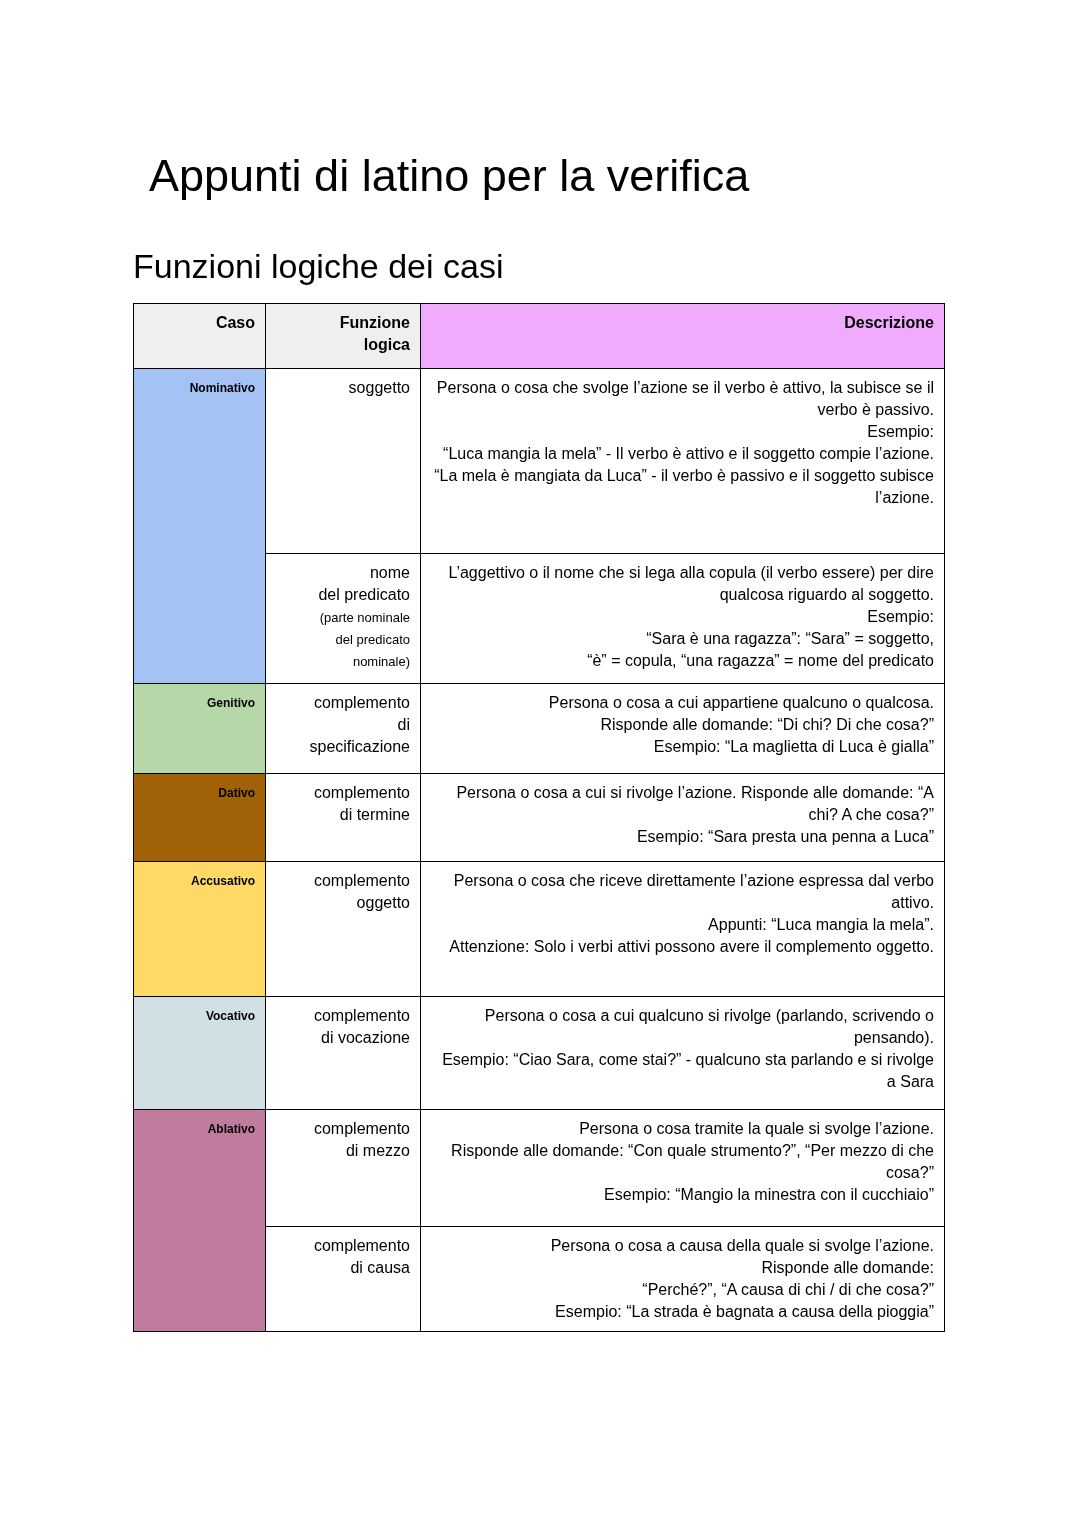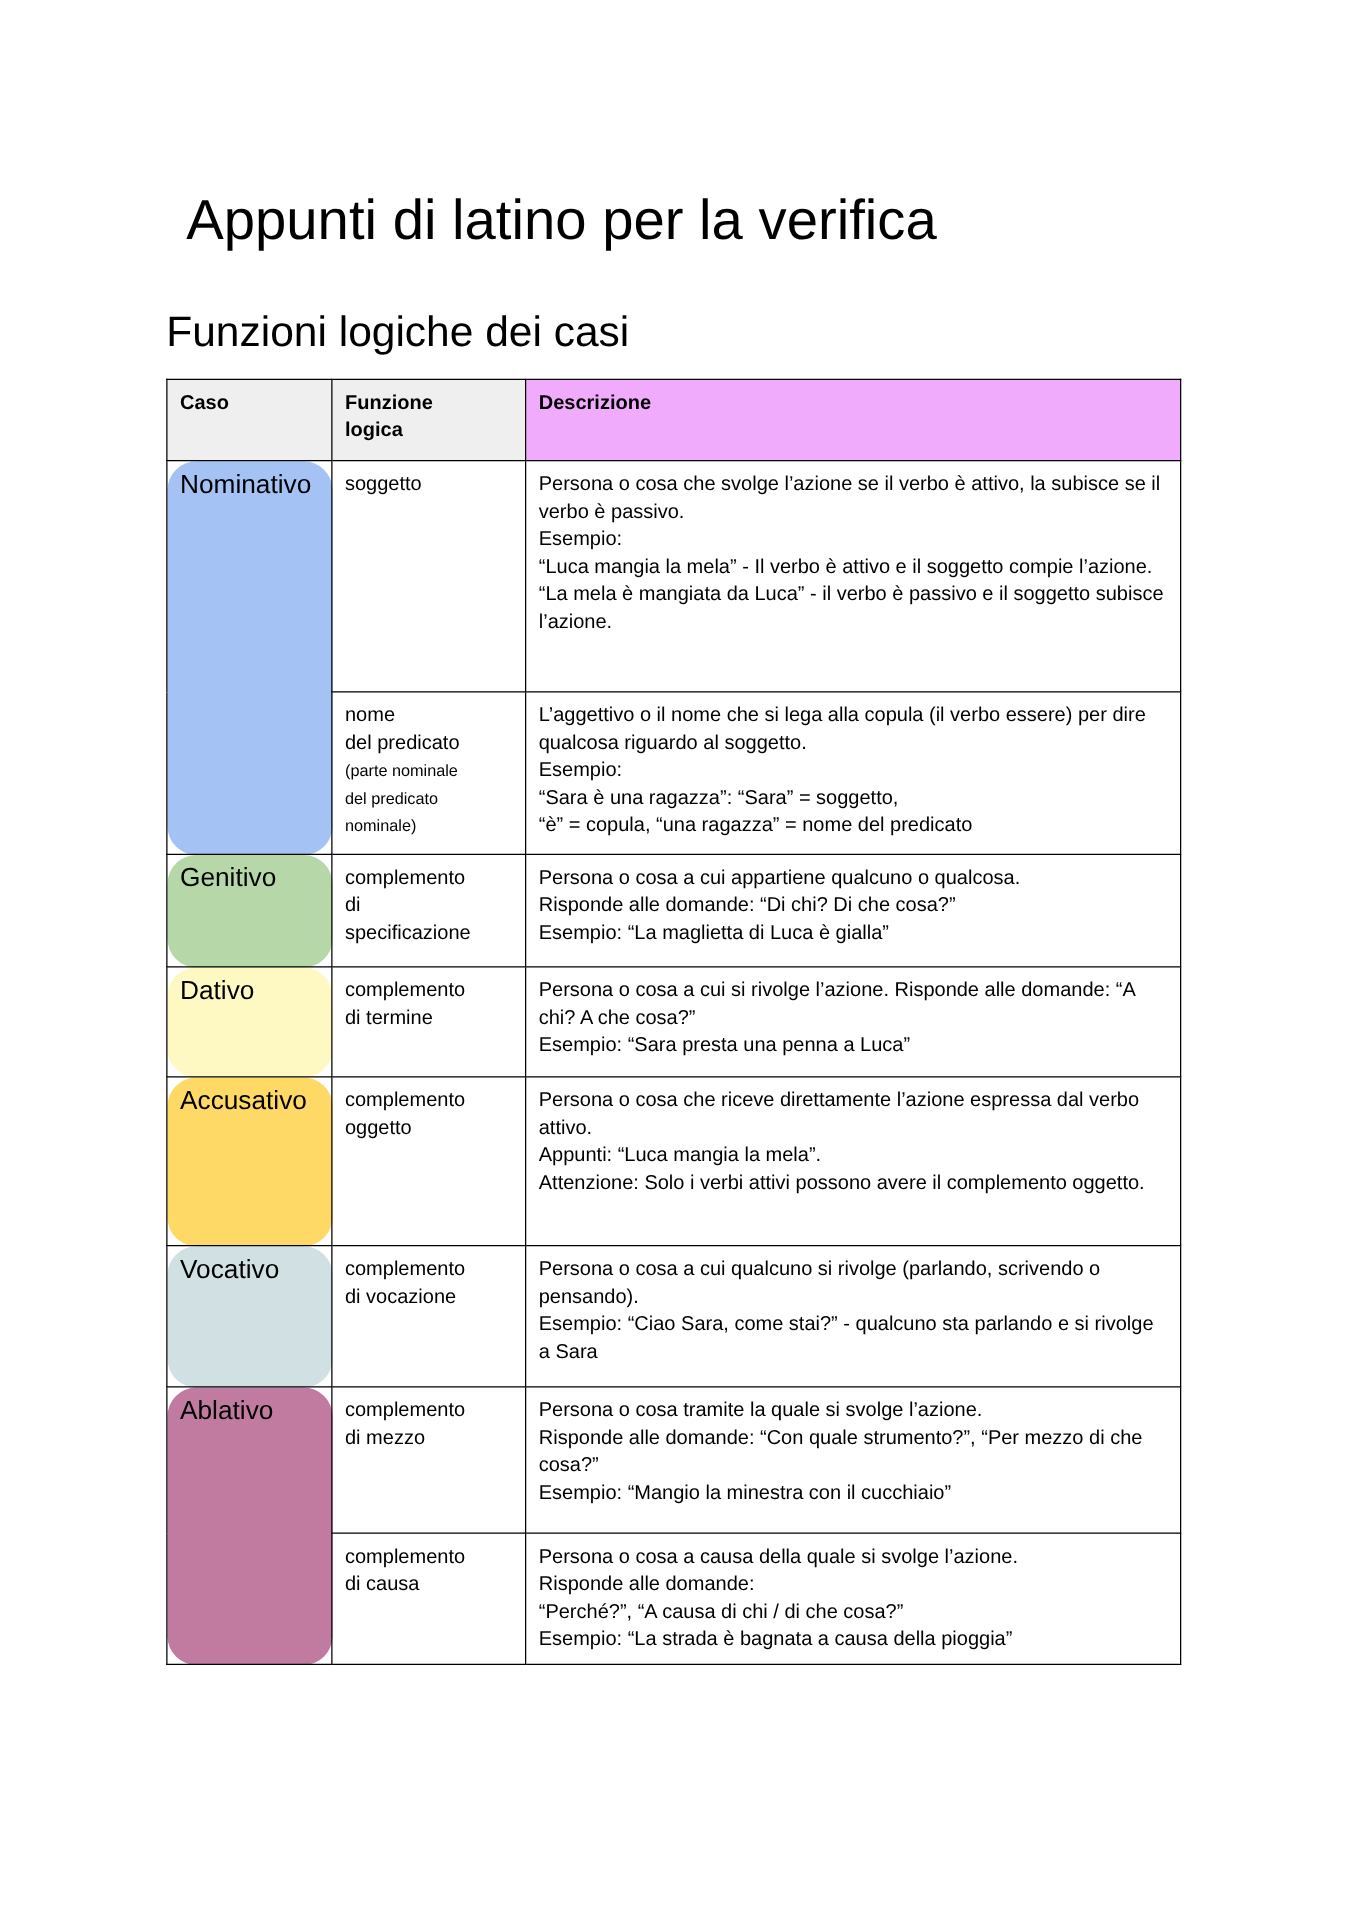--- a/index.html
+++ b/index.html
@@ -32,35 +32,34 @@
   }
   table.cases {
     border-collapse: collapse;
     table-layout: fixed;
     width: 811px;
   }
   table.cases th,
   table.cases td {
     border: 1.5px solid #000000;
     vertical-align: top;
-    text-align: left;
+    text-align: right;
     padding: 8px 10px 6px 10px;
     box-sizing: border-box;
   }
   table.cases th {
     font-size: 16px;
     font-weight: 700;
     line-height: 22px;
     white-space: pre-line;
   }
   .case-cell {
-    font-size: 21px;
-    font-weight: 400;
+    font-size: 12px;
+    font-weight: 700;
     line-height: 22px;
-    border-radius: 23px;
   }
   .fz-cell, .desc-cell {
     font-size: 16px;
     font-weight: 400;
     line-height: 22px;
   }
   .fz-cell div, .desc-cell div { white-space: pre-line; }
   .b  { font-weight: 400; }
   .sm { font-size: 13px; line-height: 17px; }
   tr.h-head { height: 65px; }
@@ -133,21 +132,21 @@
             <div><span>specificazione</span></div>
           </td>
         <td class="desc-cell">
             <div><span>Persona o cosa a cui appartiene qualcuno o qualcosa.</span></div>
             <div><span>Risponde alle domande: “Di chi? Di che cosa?”</span></div>
             <div><span>Esempio: “La maglietta </span><span class="b">di Luca</span><span> è gialla”</span></div>
           </td>
       </tr>
 
       <tr class="h-r4">
-        <td class="case-cell" style="background-color: #fef9c3;">Dativo</td>
+        <td class="case-cell" style="background-color: #a16207;">Dativo</td>
         <td class="fz-cell">
             <div><span>complemento</span></div>
             <div><span>di termine</span></div>
           </td>
         <td class="desc-cell">
             <div><span>Persona o cosa a cui si rivolge l’azione. Risponde alle domande: “A chi? A che cosa?”</span></div>
             <div><span>Esempio: “Sara presta una penna </span><span class="b">a Luca</span><span>”</span></div>
           </td>
       </tr>
 

